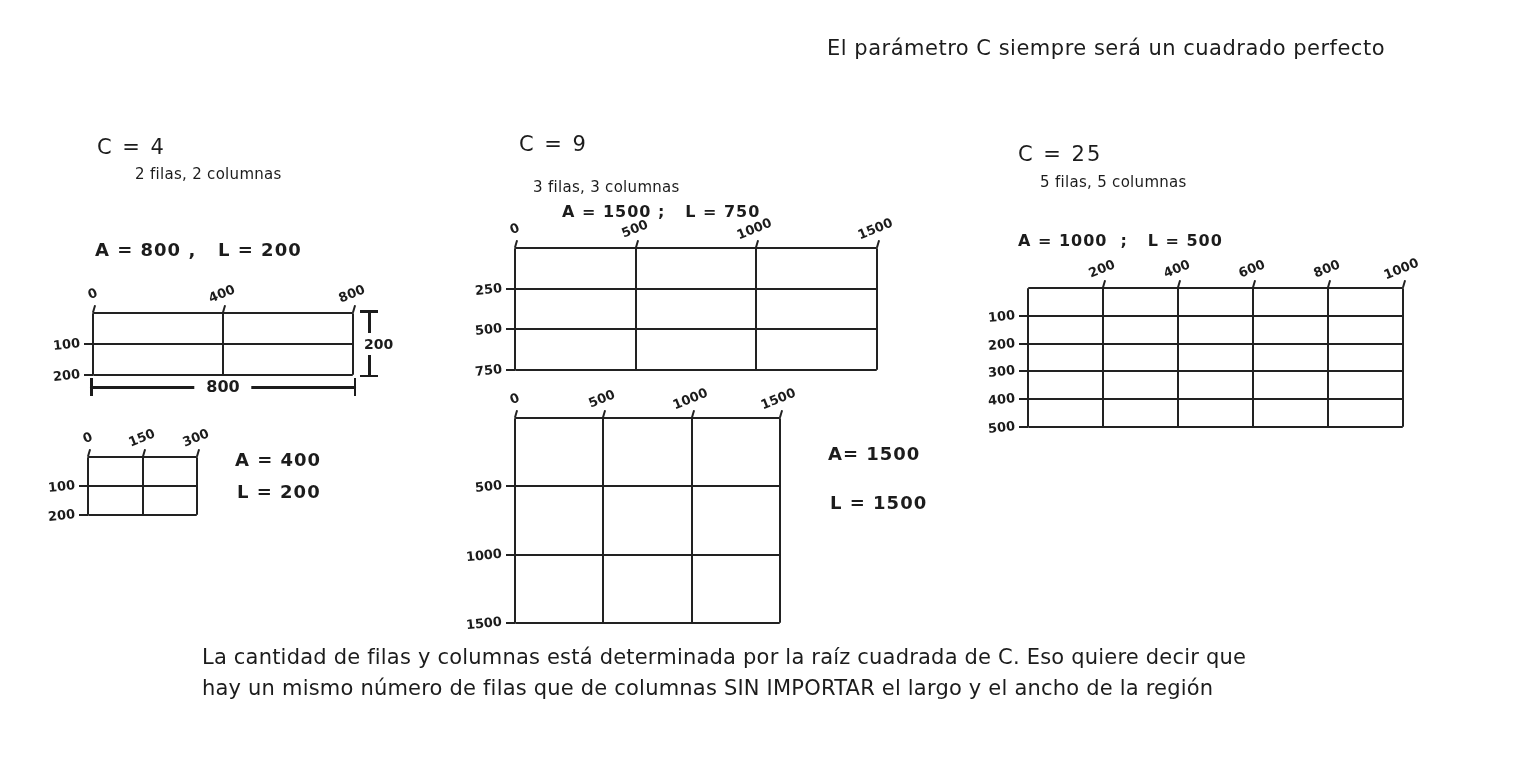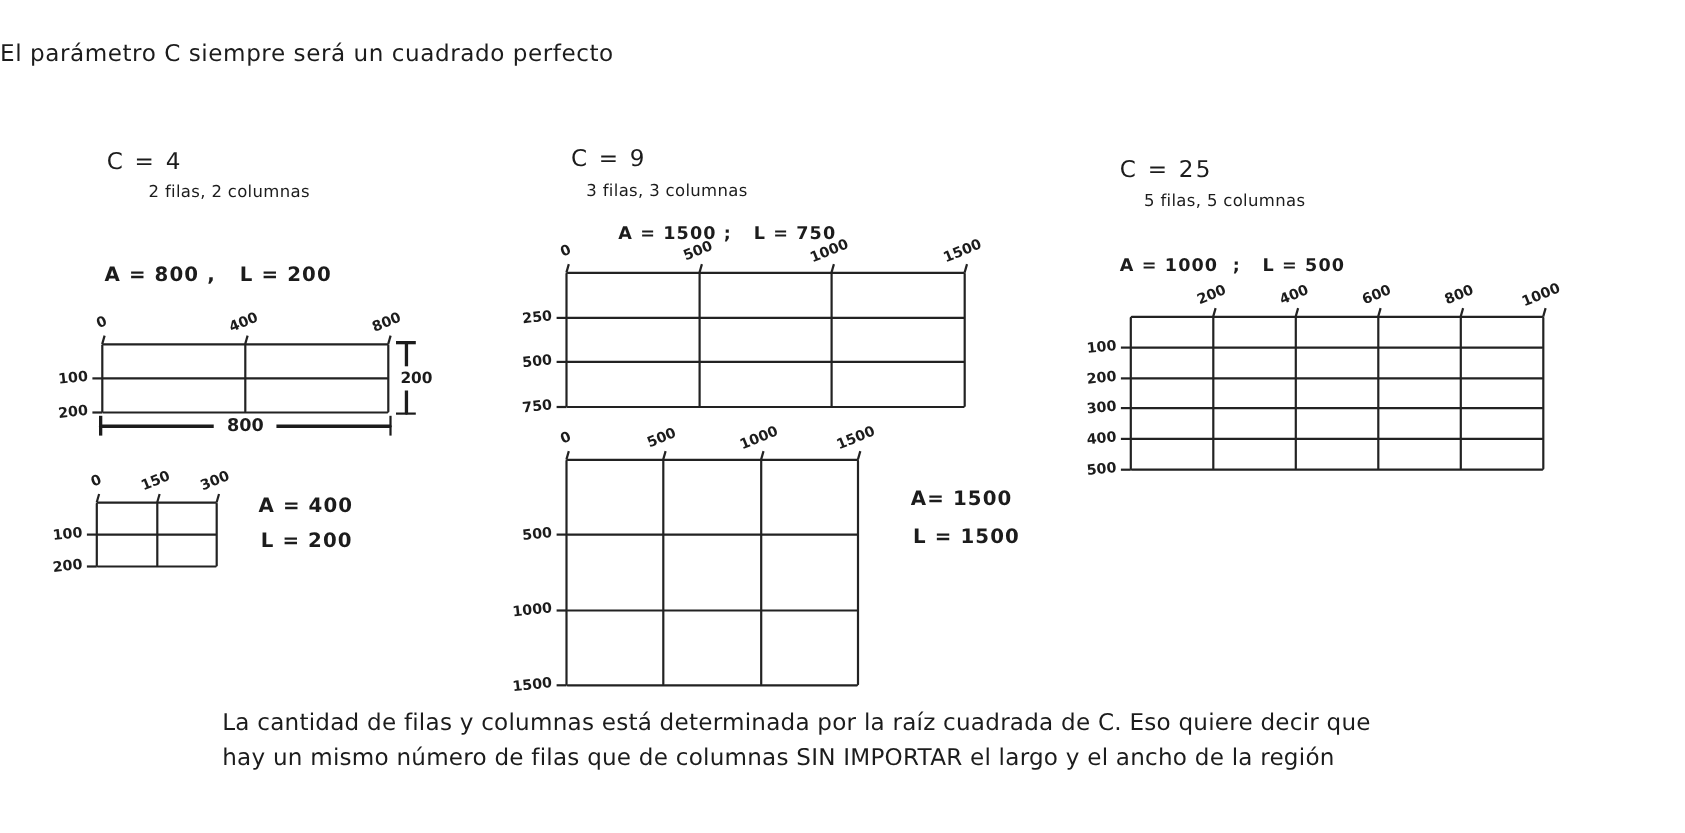--- a/index.html
+++ b/index.html
@@ -1,20 +1,20 @@
 <!DOCTYPE html>
 <html><head>
 <meta charset="utf-8">
 <style>
   html,body{margin:0;padding:0;background:#ffffff;}
   .canvas{
     position:relative;width:1532px;height:757px;background:#ffffff;overflow:hidden;
     font-family:"DejaVu Sans","Liberation Sans",sans-serif;color:#1c1c1c;
   }
-  .title{position:absolute;text-align:left;font-size:21px;letter-spacing:.5px;}
+  .title{position:absolute;text-align:right;font-size:21px;letter-spacing:.5px;}
   .c-label{position:absolute;font-size:21px;letter-spacing:2px;margin-top:20px;}
   .note{position:absolute;font-size:15px;letter-spacing:.3px;}
   .dims{position:absolute;font-size:18px;font-weight:bold;letter-spacing:1px;white-space:pre;}
   .dims.small{font-size:16px;}
   .footer-line{position:absolute;font-size:21px;letter-spacing:.2px;white-space:nowrap;}
 
   
   .grid{position:absolute;}
   .grid .gl{position:absolute;background:#222;}
   .grid .gl.h{left:0;right:0;height:2px;margin-top:-1px;border-radius:2px;}
@@ -95,21 +95,21 @@
       <div class="lx" style="left: 100%;">300</div>
       <div class="tky" style="top: 50%;"></div>
       <div class="ly" style="top: 50%;">100</div>
       <div class="tky" style="top: 100%;"></div>
       <div class="ly" style="top: 100%;">200</div>
     </div>
   <div class="dims" style="left:235px;top:449px;">A = 400</div>
   <div class="dims" style="left:237px;top:481px;">L = 200</div>
 
   <div class="c-label" style="left:519px;top:112px;">C = 9</div>
-  <div class="note" style="left:533px;top:164px;">3 filas, 3 columnas</div>
+  <div class="note" style="left:533px;top:178px;">3 filas, 3 columnas</div>
   <div class="dims small" style="left:562px;top:202px;">A = 1500 ;   L = 750</div>
 
   <div class="grid" style="left:515px;top:248px;width:362px;height:122px;">
       <div class="gl h" style="top: 0%;"></div>
       <div class="gl h" style="top: 33.3333%;"></div>
       <div class="gl h" style="top: 66.6667%;"></div>
       <div class="gl h" style="top: 100%;"></div>
       <div class="gl v" style="left: 0%;"></div>
       <div class="gl v" style="left: 33.3333%;"></div>
       <div class="gl v" style="left: 66.6667%;"></div>
@@ -148,21 +148,21 @@
       <div class="tkx" style="left: 100%;"></div>
       <div class="lx" style="left: 100%;">1500</div>
       <div class="tky" style="top: 33.3333%;"></div>
       <div class="ly" style="top: 33.3333%;">500</div>
       <div class="tky" style="top: 66.6667%;"></div>
       <div class="ly" style="top: 66.6667%;">1000</div>
       <div class="tky" style="top: 100%;"></div>
       <div class="ly" style="top: 100%;">1500</div>
     </div>
   <div class="dims" style="left:828px;top:443px;text-align:right;">A= 1500</div>
-  <div class="dims" style="left:830px;top:478px;">L = 1500</div>
+  <div class="dims" style="left:830px;top:492px;">L = 1500</div>
 
   <div class="c-label" style="left:1018px;top:122px;">C = 25</div>
   <div class="note" style="left:1040px;top:173px;">5 filas, 5 columnas</div>
   <div class="dims small" style="left:1018px;top:231px;">A = 1000  ;   L = 500</div>
 
   <div class="grid" style="left:1028px;top:288px;width:375px;height:139px;">
       <div class="gl h" style="top: 0%;"></div>
       <div class="gl h" style="top: 20%;"></div>
       <div class="gl h" style="top: 40%;"></div>
       <div class="gl h" style="top: 60%;"></div>

